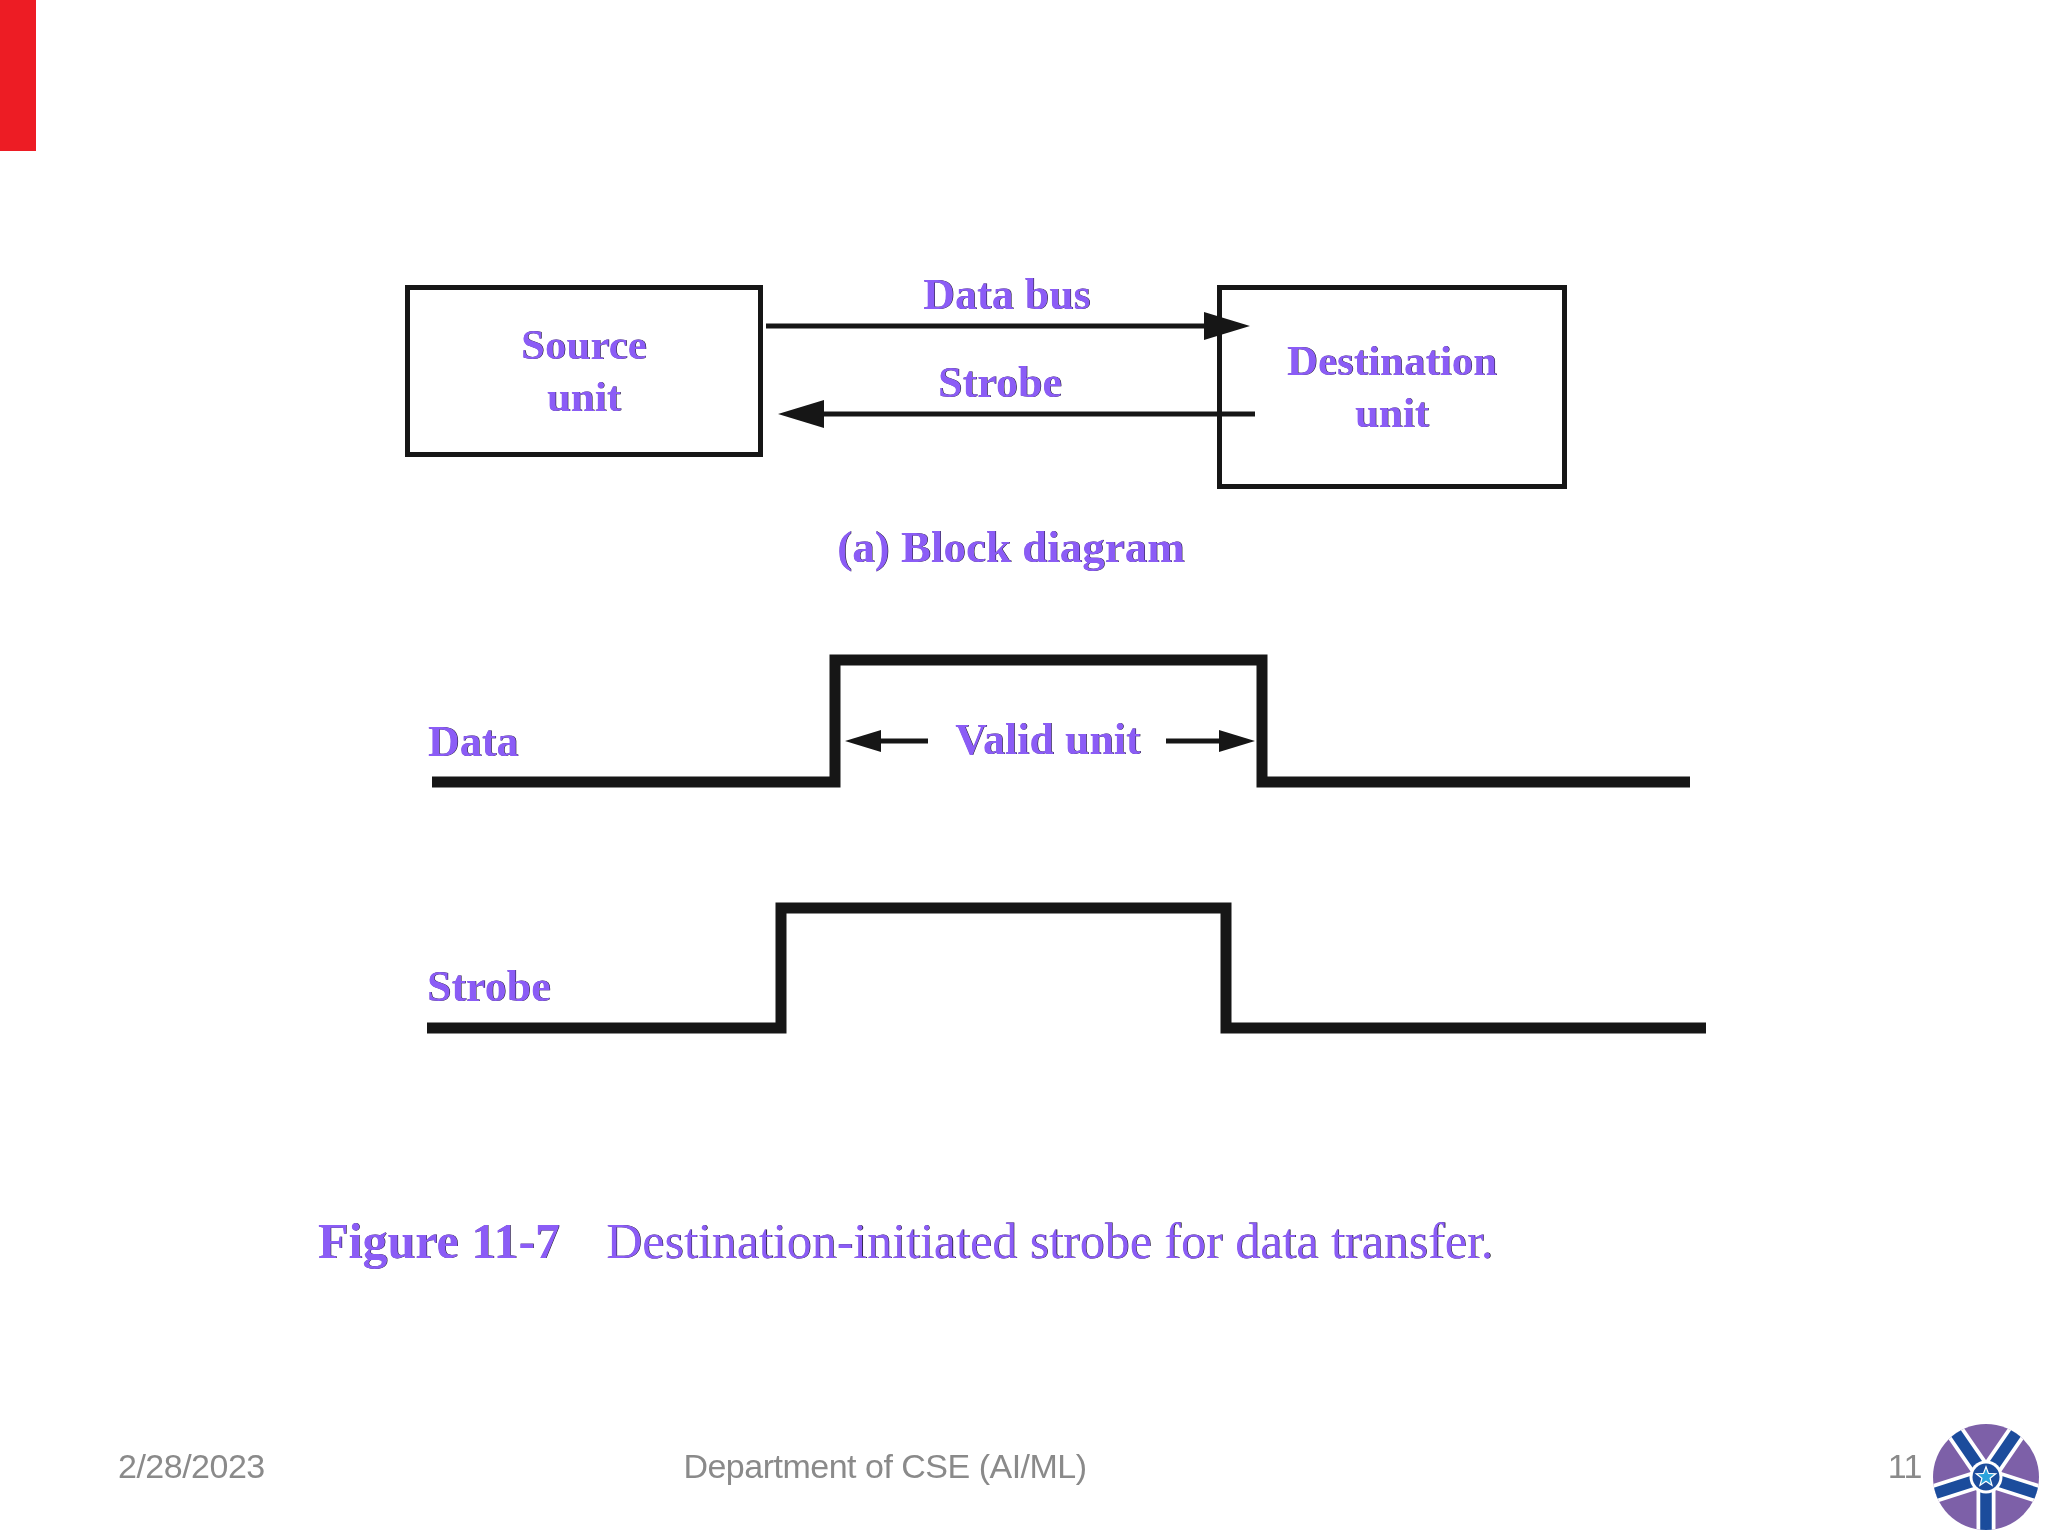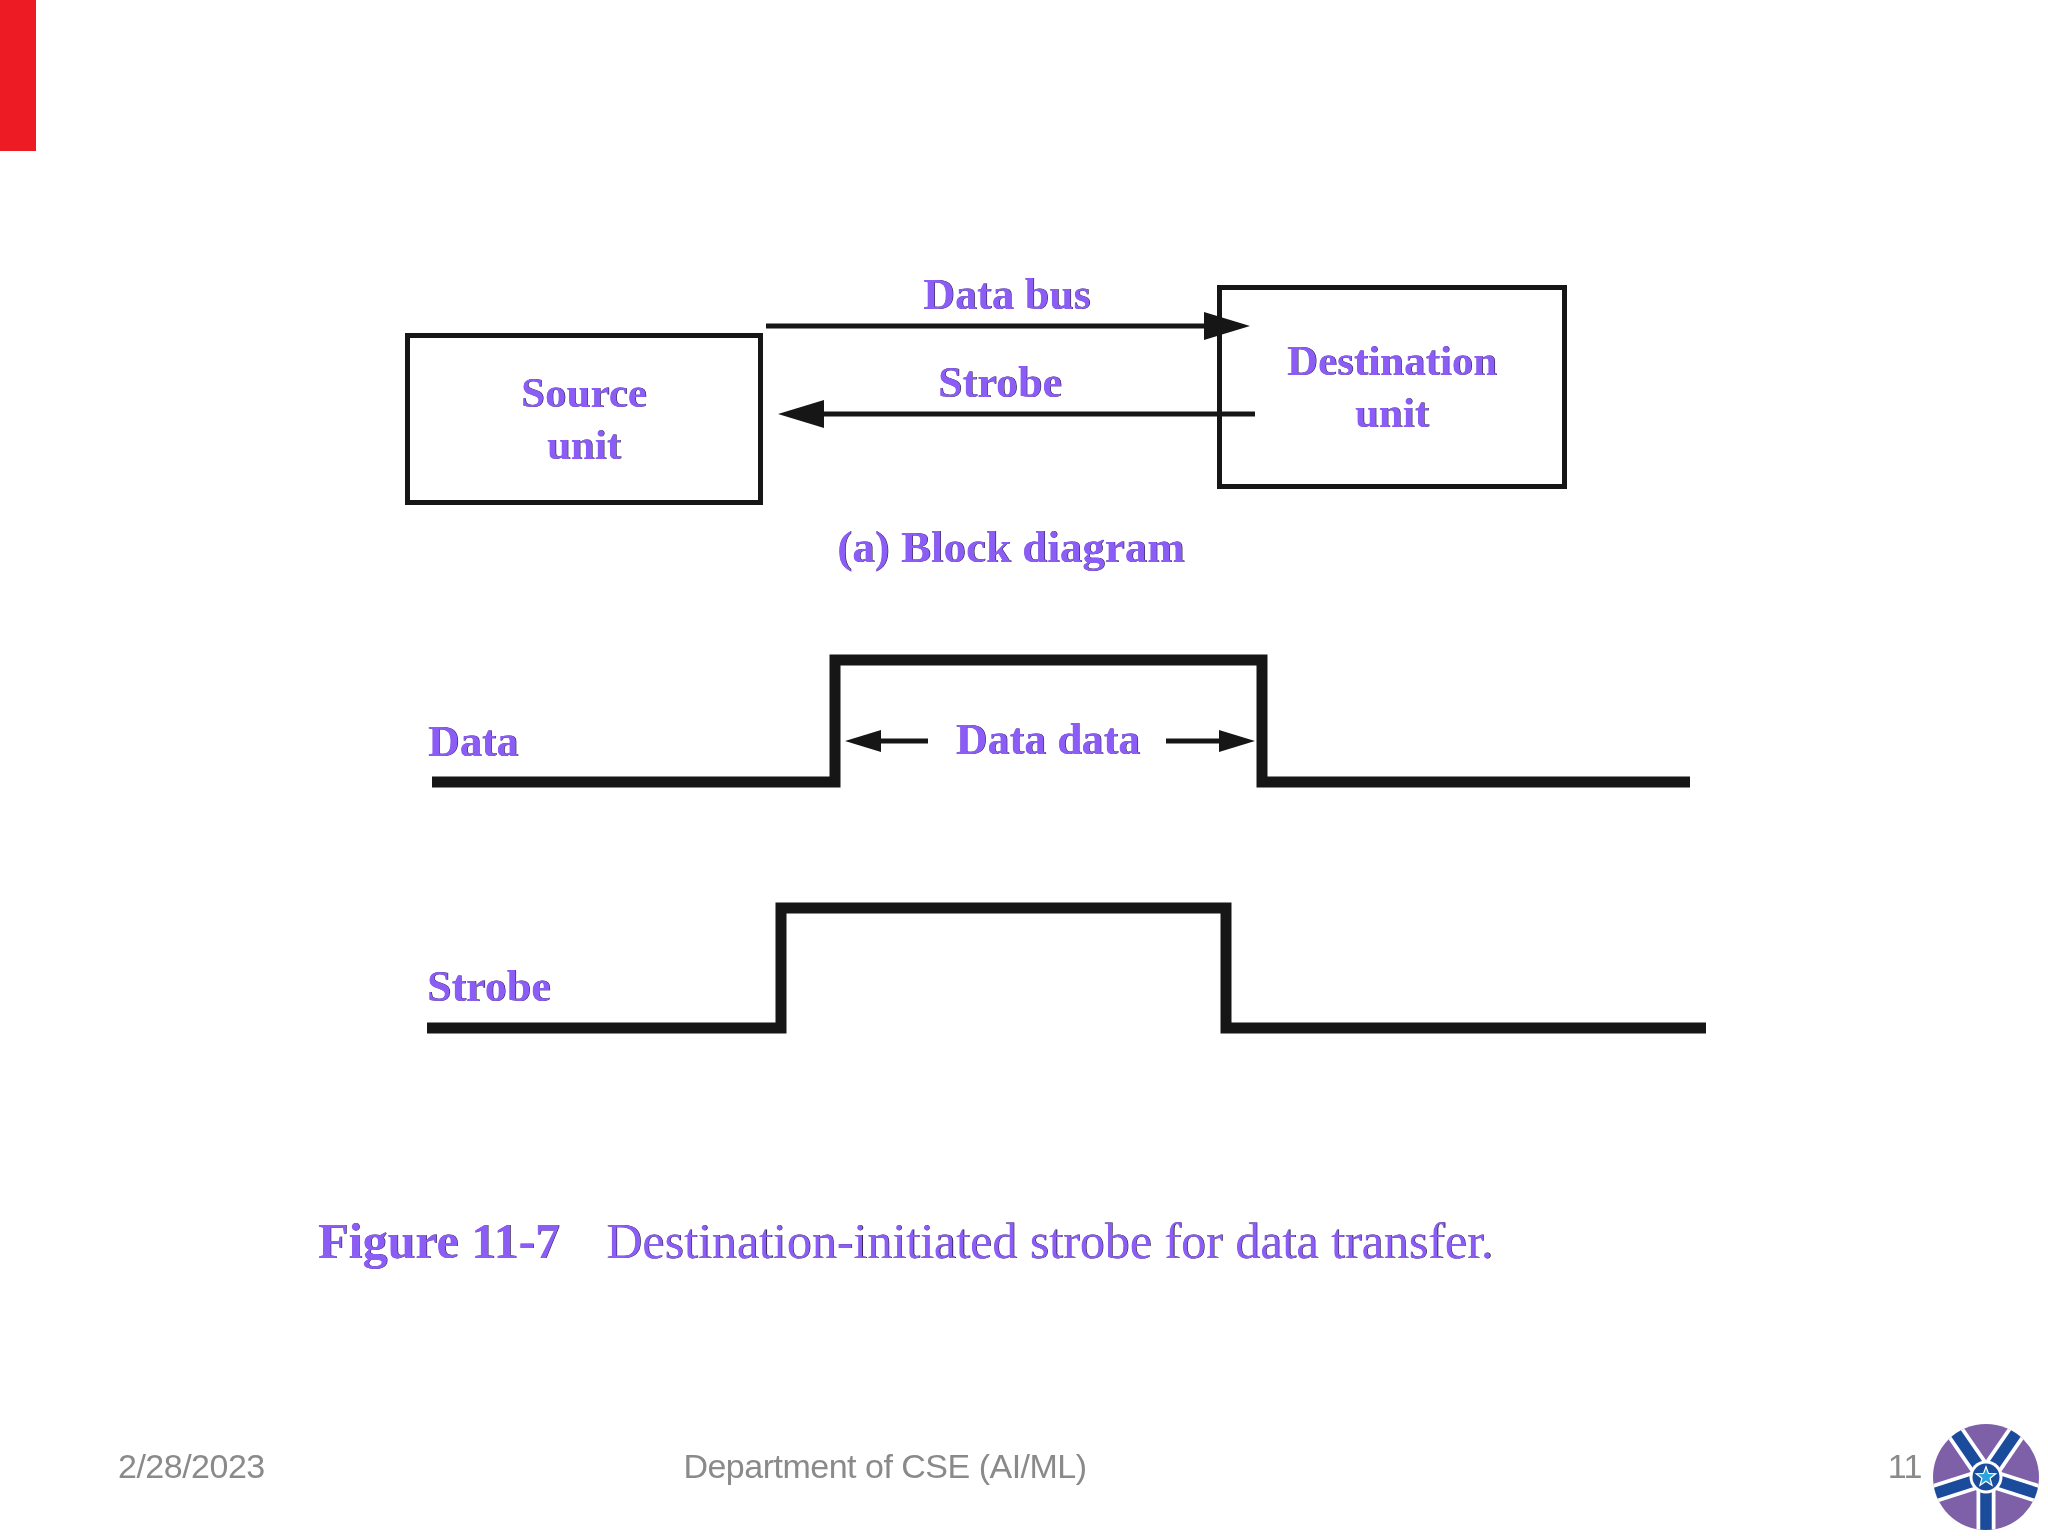--- a/index.html
+++ b/index.html
@@ -30,21 +30,21 @@
     box-sizing: border-box;
     display: flex;
     flex-direction: column;
     align-items: center;
     justify-content: center;
     font-size: 43px;
     font-weight: 700;
     line-height: 1.22;
     text-align: center;
   }
-  .box-source { left: 405px; top: 285px; width: 358px; height: 172px; margin-top: 48px; }
+  .box-source { left: 405px; top: 285px; width: 358px; height: 172px; }
   .box-dest   { left: 1217px; top: 285px; width: 350px; height: 204px; }
 
   .wire-label {
     position: absolute;
     font-size: 44px;
     font-weight: 700;
     text-align: center;
     line-height: 50px;
   }
   .lbl-databus { left: 820px; top: 270px; width: 374px; }
@@ -146,21 +146,21 @@
     <span>Destination</span>
     <span>unit</span>
   </div>
 
   <div class="wire-label lbl-databus ink">Data bus</div>
   <div class="wire-label lbl-strobe-wire ink">Strobe</div>
 
   <div class="sub-caption cap-a ink">(a) Block diagram</div>
 
   <div class="signal-label lbl-data-sig ink">Data</div>
-  <div class="lbl-valid ink">Data data</div>
+  <div class="lbl-valid ink">Valid unit</div>
   <div class="signal-label lbl-strobe-sig ink">Strobe</div>
 
 
   <div class="fig-caption ink">
     <span class="prefix">Figure 11-7</span><span class="body">Destination-initiated strobe for data transfer.</span>
   </div>
 
   <div class="footer-text f-date">2/28/2023</div>
   <div class="footer-text f-dept">Department of CSE (AI/ML)</div>
   <div class="footer-text f-page">11</div>

